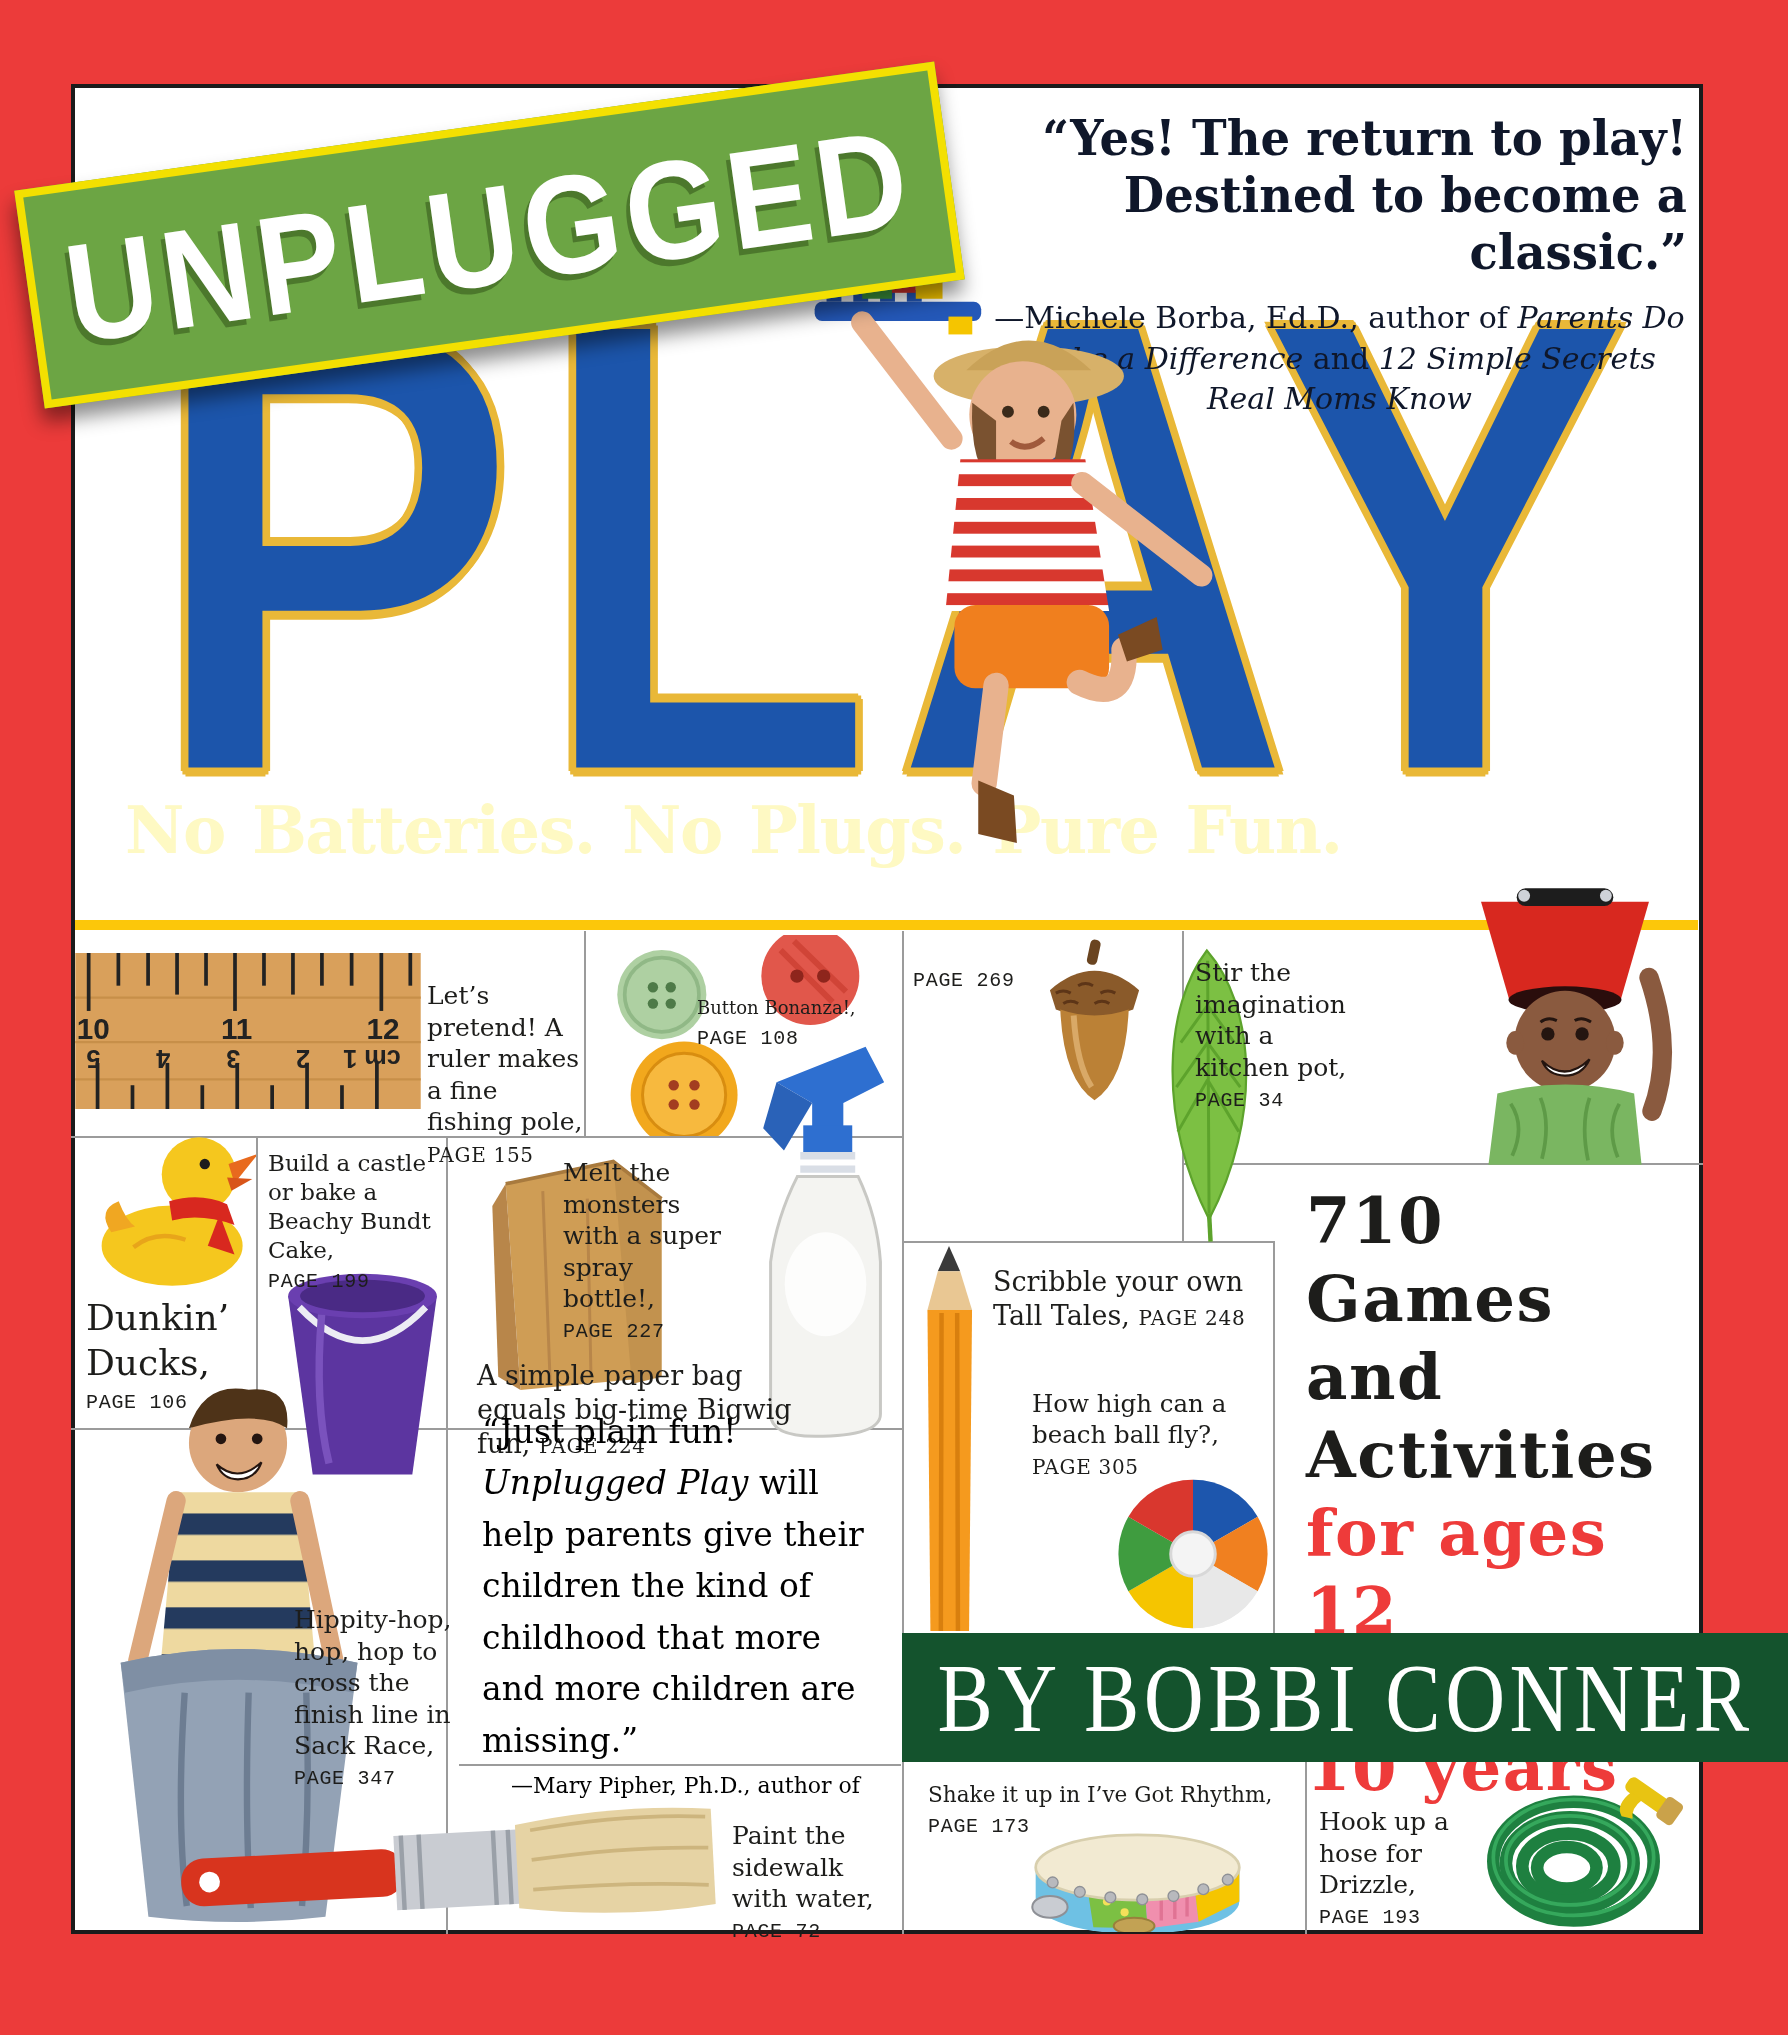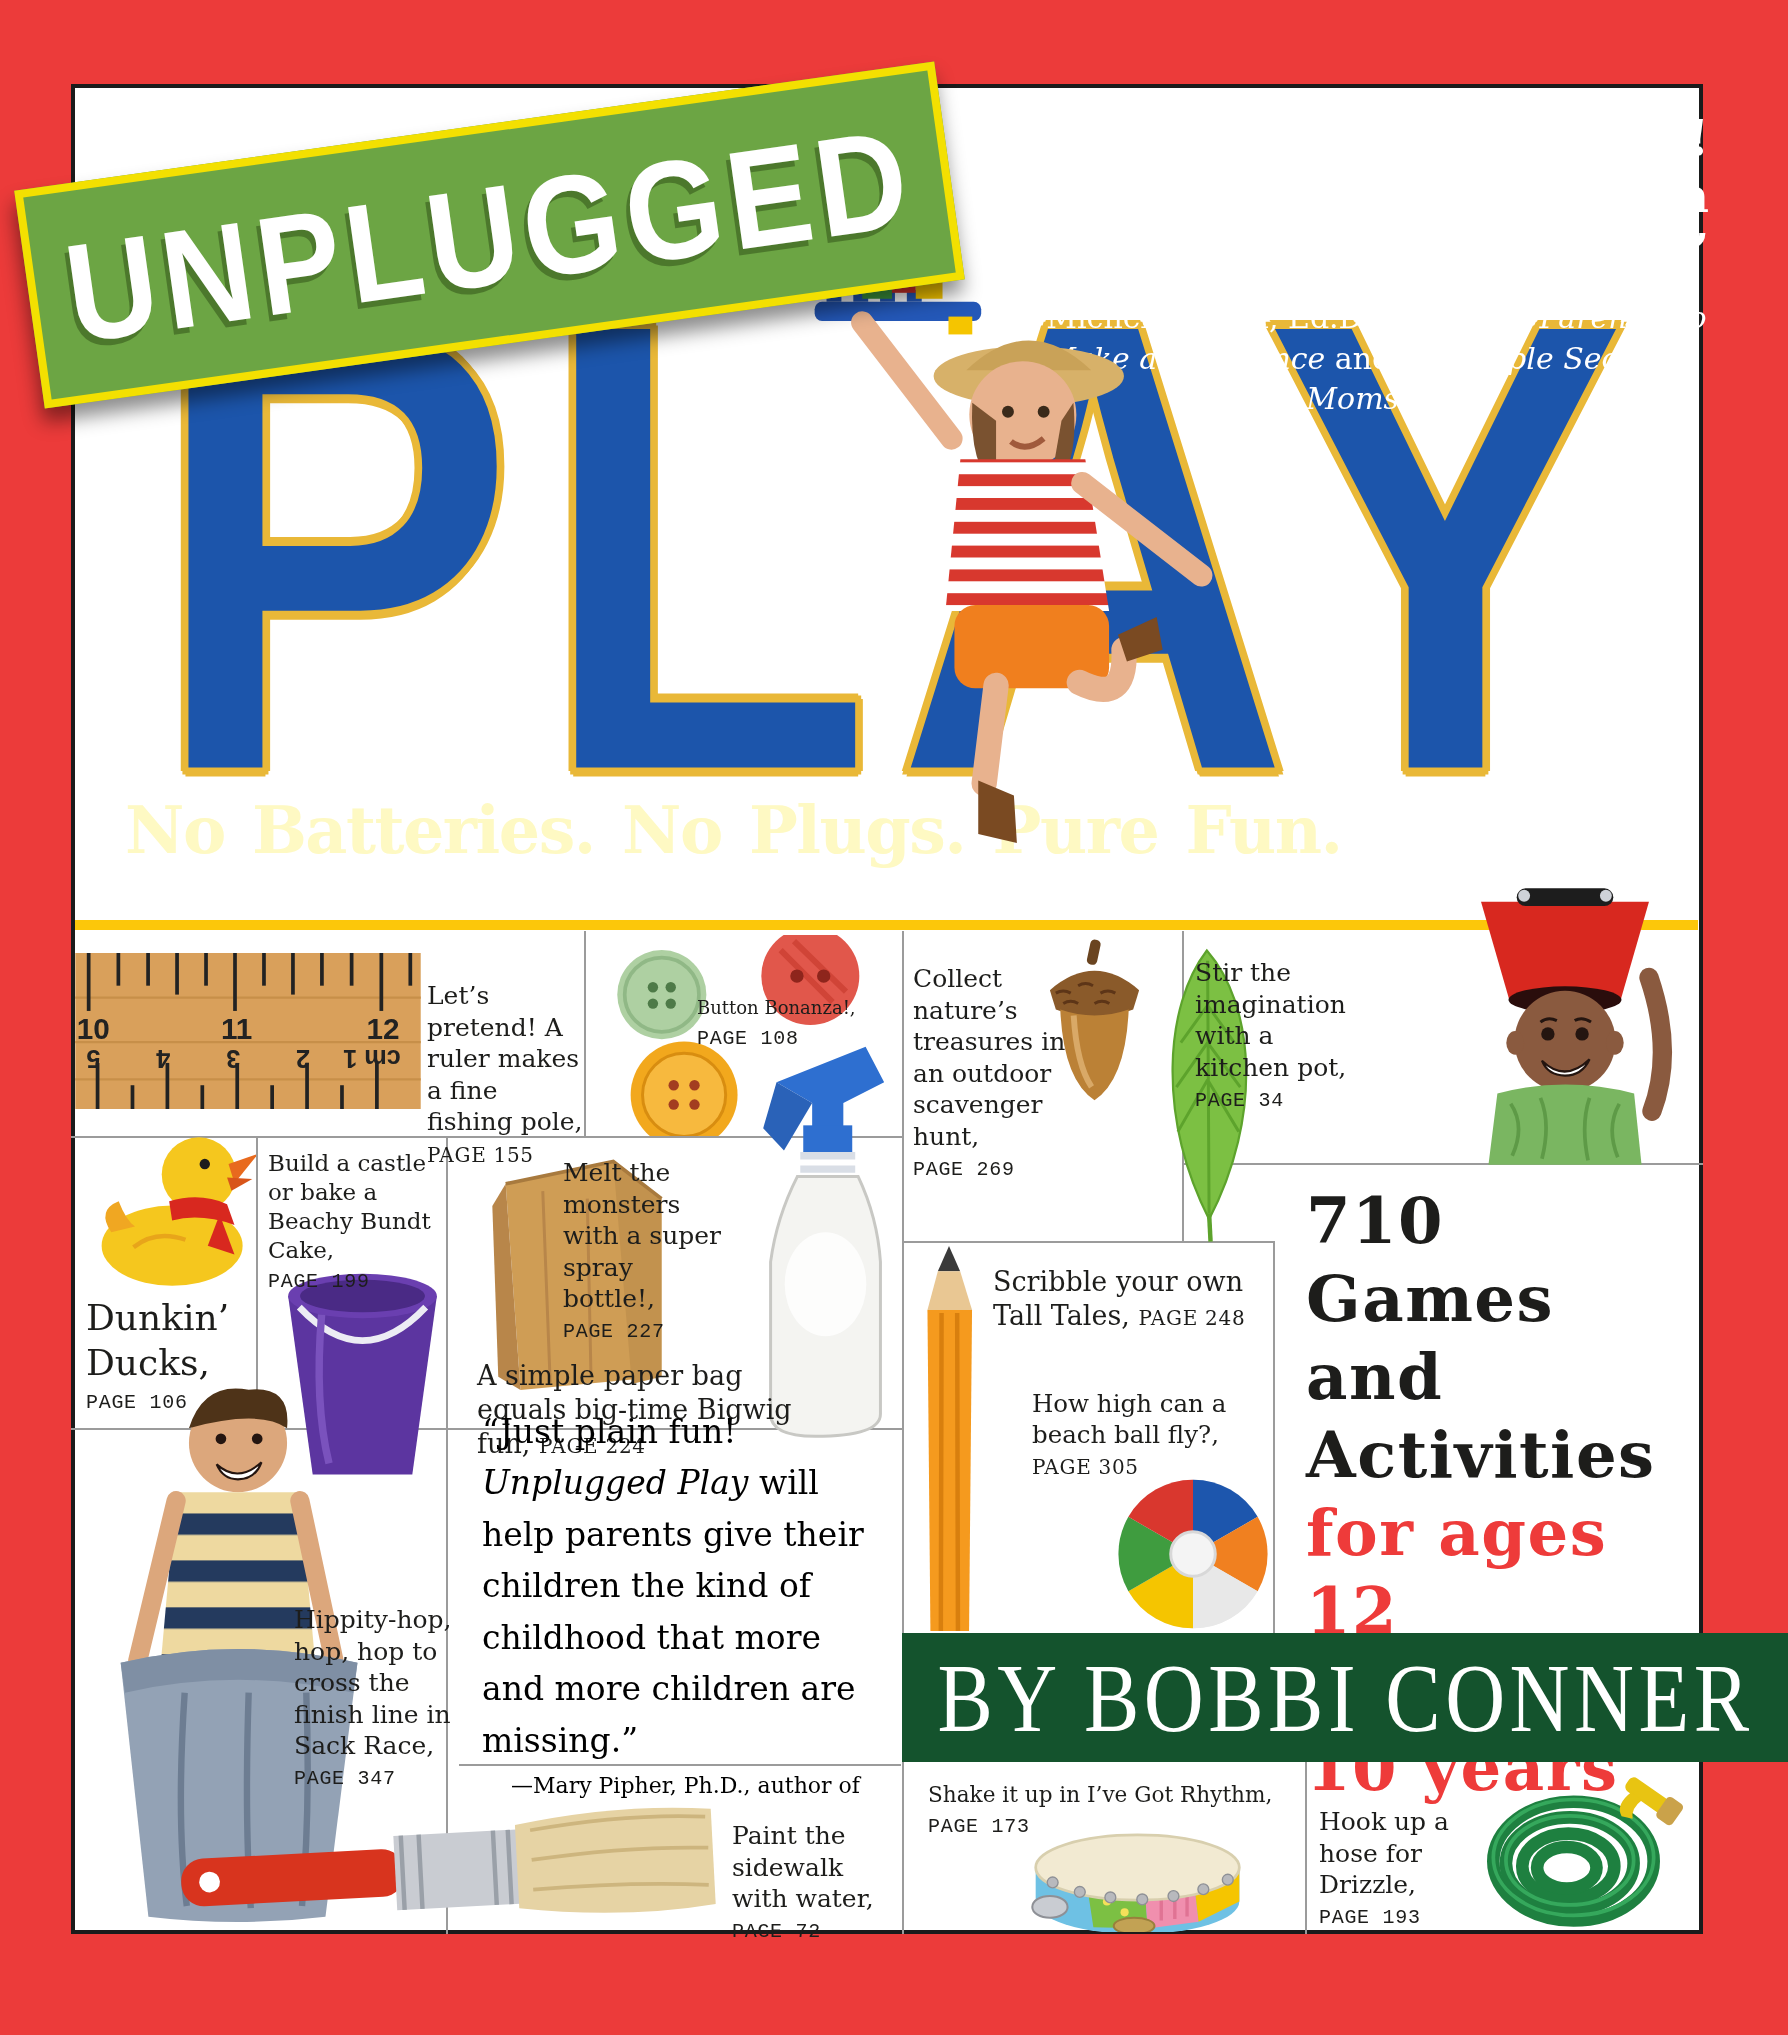--- a/index.html
+++ b/index.html
@@ -16,21 +16,21 @@
   .pgline { display:block; margin-top:4.5px;font-family:Liberation Mono, monospace; }
   
   .series { position:absolute; left:25px; top:125px; width:929px; height:220px; z-index:8;
             background:#6ca544; border:8.2px solid #f3e001; transform:rotate(-8deg);
             box-shadow:-3px 13.4px 19.3px rgba(0,0,0,.45);
             display:flex; align-items:center; justify-content:center; }
   .series span { font-family:"Liberation Sans", sans-serif; font-weight:bold; font-size:125px;
             color:#ffffff; letter-spacing:6px; transform:scaleY(1.12);
             text-shadow:-4.5px 5.2px 0 rgba(38,66,16,.45); }
   
-  .tquote { position:absolute; left:1014px; top:110px; width:695px; z-index:6; text-align:right; color:#ffffff; }
+  .tquote { position:absolute; left:992px; top:110px; width:695px; z-index:6; text-align:right; color:#0f172a; }
   .tquote .big { font-weight:bold; font-size:49px; line-height:1.16; transform:scaleX(.95); transform-origin:100% 0; }
   .tquote .attr { margin-top:18px; font-size:30px; line-height:1.35; text-align:center; }
   .tquote .it { font-style:italic; }
   
   .title { position:absolute; left:95px; top:223px; width:1606px; height:639px; z-index:5;
            display:flex; align-items:flex-start; justify-content:center; }
   .title span { font-family:"Liberation Sans", sans-serif; font-weight:bold; font-size:617px; line-height:1;
            color:#1c55ab; letter-spacing:19.3px; transform:scale(.9,1.05); transform-origin:center top;
            -webkit-text-stroke:6.7px #e9b838;
            text-shadow:5.2px 0 0 #e9b838,-5.2px 0 0 #e9b838,0 5.2px 0 #e9b838,0 -5.2px 0 #e9b838; }
@@ -200,21 +200,20 @@
     <path d="M92 152 h74 v10 h-74 z M92 170 h74 v10 h-74 z" fill="#d9dee6"></path>
     <path d="M88 185 Q60 240 52 300 L52 505 Q52 535 112 535 Q200 535 200 505 L200 300 Q196 240 170 185 Z" fill="#f4f4f1" stroke="#c8c8c4" stroke-width="4"></path>
     <ellipse cx="126" cy="330" rx="55" ry="70" fill="#ffffff" opacity=".8"></ellipse>
   </svg>
   <div class="cap" style="left:563px;top:1157px;width:169px">
     <span>Melt the monsters with a super spray bottle!,</span>
     <span class="pg pgline">PAGE 227</span>
   </div>
 
   <div class="cap" style="left:913px;top:963px;width:186px">
-    <span>Collect nature’s treasures in an outdoor scavenger hunt,</span>
     <span class="pg pgline">PAGE 269</span>
   </div>
   <svg class="ill" style="left:1035px;top:938px;width:119px;height:175px" viewBox="0 0 160 235">
     <rect x="72" y="2" width="14" height="34" rx="6" fill="#6a4420" transform="rotate(12 79 19)"></rect>
     <path d="M20 70 Q80 18 140 70 L132 96 Q80 116 28 96 Z" fill="#8a5a2a"></path>
     <path d="M28 74 q10 -6 20 0 m10 -10 q10 -6 20 0 m10 10 q10 -6 20 0 m-70 14 q10 -6 20 0 m22 0 q10 -6 20 0" stroke="#5d3517" stroke-width="4" fill="none"></path>
     <path d="M34 96 Q38 190 80 218 Q122 190 126 96 Q80 112 34 96 Z" fill="#bb8136"></path>
     <path d="M52 104 Q56 170 76 200" stroke="#d9a967" stroke-width="8" fill="none"></path>
   </svg>
   <svg class="ill" style="left:1136px;top:946px;width:138px;height:297px" viewBox="0 0 185 400">

